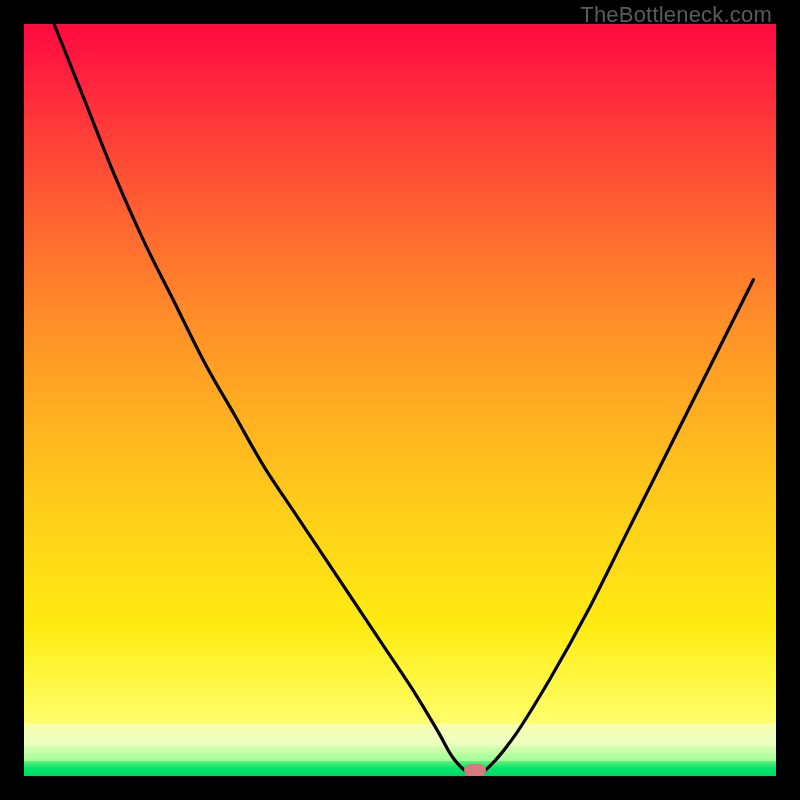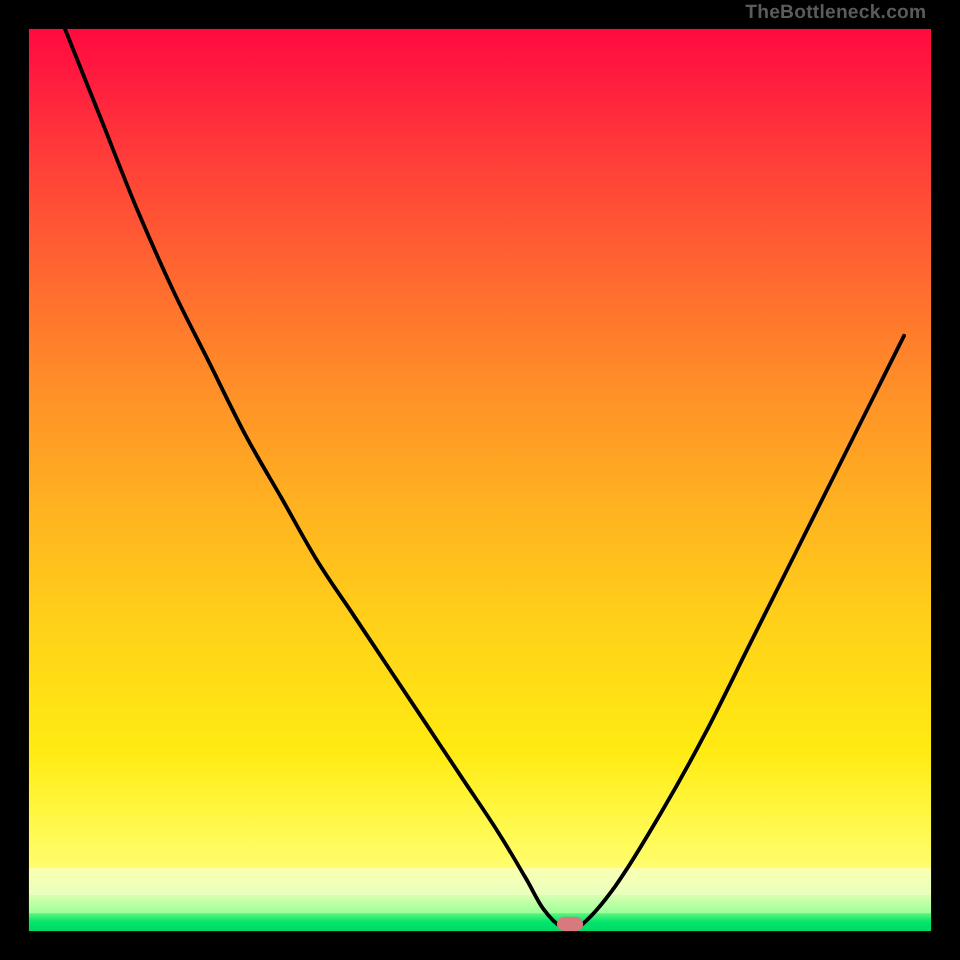--- a/index.html
+++ b/index.html
@@ -14,22 +14,22 @@
     position: relative;
     width: 800px;
     height: 800px;
     background: #000;
   }
   .watermark {
     position: absolute;
     top: 2px;
     right: 28px;
     font-family: Arial, Helvetica, sans-serif;
-    font-size: 16px;
-    font-weight: 700;
+    font-size: 22px;
+    font-weight: 400;
     color: #5b5b5b;
     letter-spacing: 0.2px;
   }
   .plot {
     position: absolute;
     left: 24px;
     top: 24px;
     width: 752px;
     height: 752px;
     overflow: hidden;

